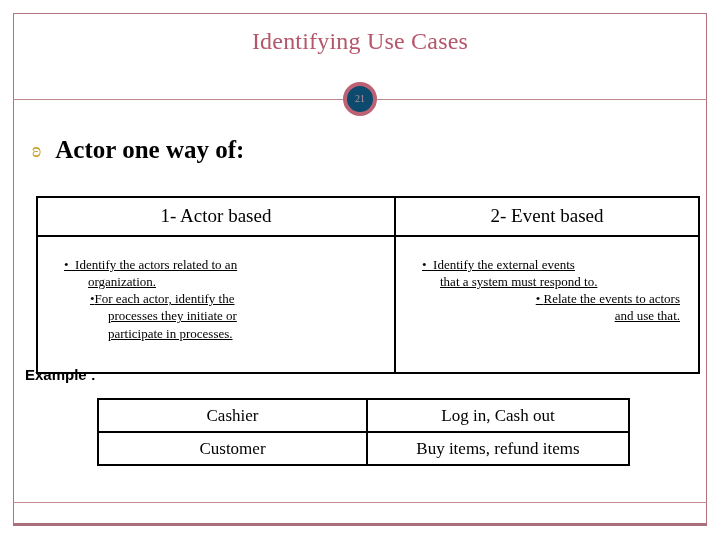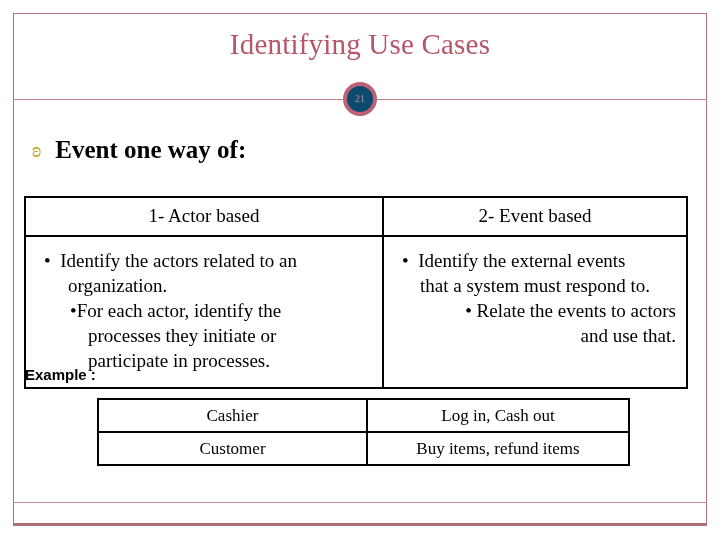--- a/index.html
+++ b/index.html
@@ -34,21 +34,21 @@
   .frame-divider-bottom { left: 13px; top: 502px; width: 694px; height: 1px; background:#c78d96; }
 
   
   .slide-title {
     position: absolute;
     left: 0;
     top: 28px;
     width: 720px;
     text-align: center;
     font-family: "Liberation Serif", serif;
-    font-size: 29px;
+    font-size: 24px;
     color: #b5566b;
     letter-spacing: 0.2px;
     white-space: nowrap;
   }
 
   
   .page-badge {
     position: absolute;
     left: 343px;
     top: 82px;
@@ -90,21 +90,21 @@
     font-family: "Liberation Serif", serif;
     font-size: 25px;
     font-weight: bold;
     color: #000000;
     white-space: nowrap;
   }
 
   
   .main-table {
     position: absolute;
-    left: 24px;
+    left: 36px;
     top: 196px;
     width: 622px;
     border-collapse: collapse;
     table-layout: fixed;
   }
   .main-table td {
     border: 2px solid #000000;
     vertical-align: top;
     padding: 0;
   }
@@ -119,27 +119,28 @@
     padding: 7px 4px 8px 4px !important;
     vertical-align: middle !important;
     white-space: nowrap;
   }
 
   .body-cell {
     padding: 7px 6px 10px 6px !important;
     height: 118px;
   }
   .bullet-list {
-    margin: 4px;
+    margin: 12px;
     padding: 0;
     list-style: none;
     font-family: "Liberation Serif", serif;
-    font-size: 19px;
+    font-size: 13px;
     color: #000000;
     line-height: 1.32;
+    text-decoration: underline;
   }
   .bullet-list li {
     margin: 0 0 0 0;
     text-indent: 0;
   }
   .bl-left li.li1 { padding-left: 8px; }
   .bl-left li.li2 { padding-left: 34px; }
   .bl-right li.li1 { padding-left: 8px; }
   .bl-right li.li2 { padding-left: 8px; text-align: right; }
 
@@ -197,21 +198,21 @@
   <div class="frame-line frame-divider-bottom"></div>
 
   <div class="slide-title">Identifying Use Cases</div>
 
   <div class="page-badge">
     <span class="page-badge-num">21</span>
   </div>
 
   <div class="heading-row">
     <span class="heading-bullet">ɞ</span>
-    <span class="heading-text">Event one way of:</span>
+    <span class="heading-text">Actor one way of:</span>
   </div>
 
   <table class="main-table">
     <colgroup>
       <col class="col-a">
       <col class="col-b">
     </colgroup>
     <tbody>
       <tr>
         <td class="th-cell">1- Actor based</td>

